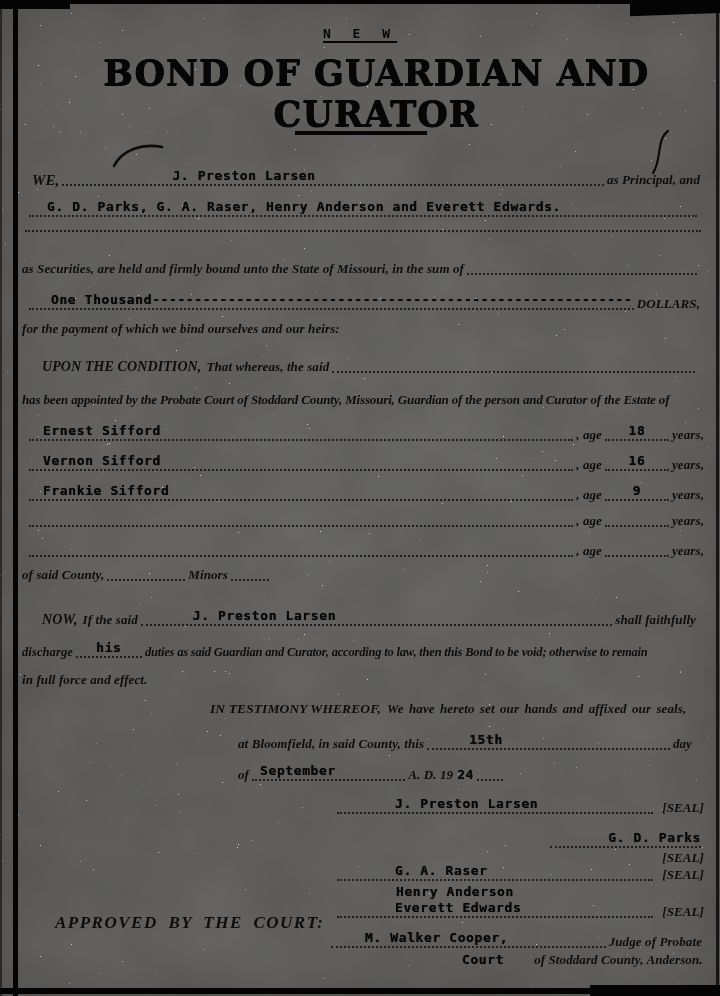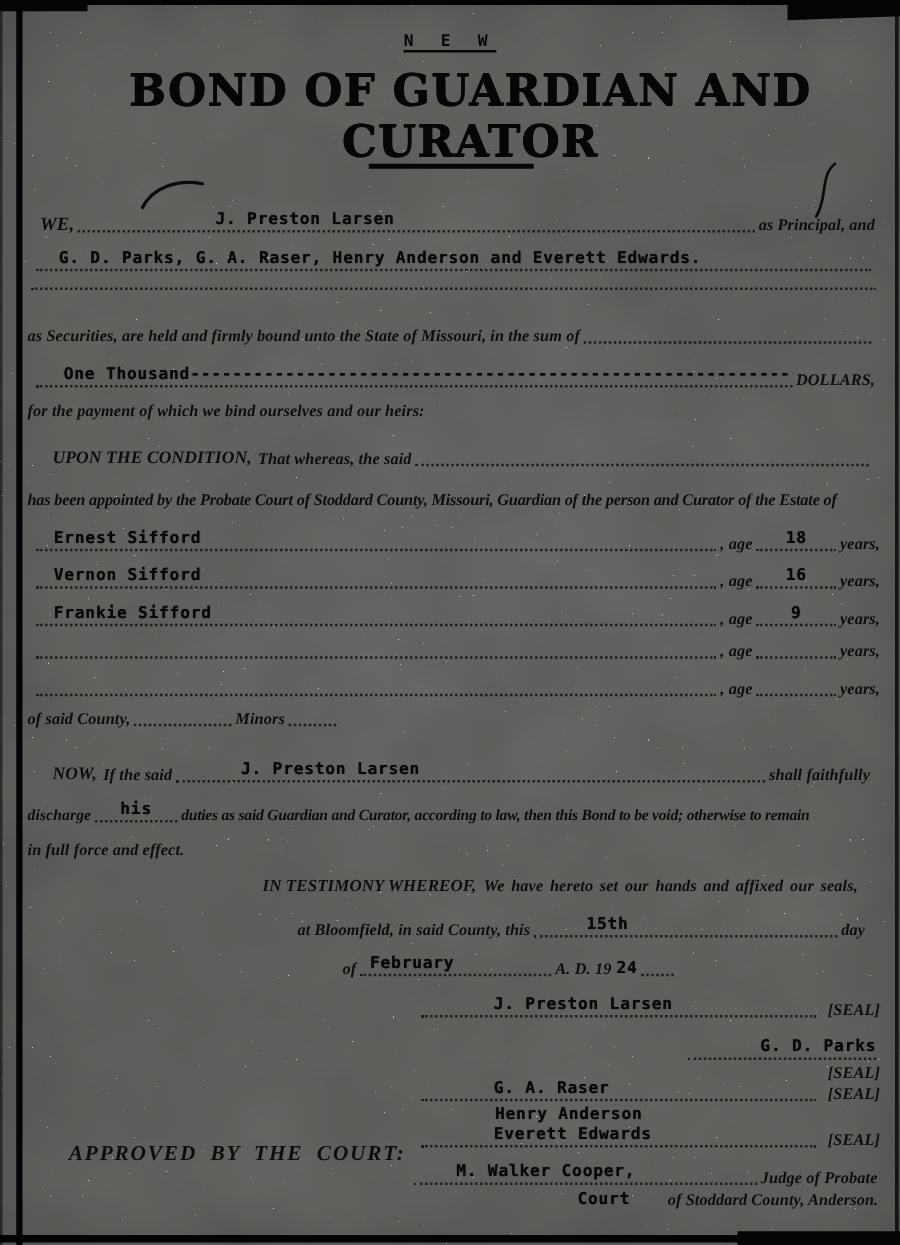--- a/index.html
+++ b/index.html
@@ -200,24 +200,24 @@
   </div>
 
   <div class="row" style="top:732px;left:238px;right:28px;">
     <span class="printed">at Bloomfield, in said County, this</span>
     <span class="linefill">
       <span class="typed" style="margin-left:42px;">15th</span>
     </span>
     <span class="printed">day</span>
   </div>
 
-  <div class="row" style="top:763px;left:238px;width:268px;margin-left:36px;">
+  <div class="row" style="top:763px;left:238px;width:268px;">
     <span class="printed">of</span>
     <span class="linefill">
-      <span class="typed" style="margin-left:8px;">February</span>
+      <span class="typed" style="margin-left:8px;">September</span>
     </span>
     <span class="printed">A. D. 19</span>
     <span class="typed" style="margin-left:4px;">24</span>
     <span class="linefill fixed" style="width:26px;"></span>
   </div>
 
   <div class="row" style="top:796px;left:334px;right:16px;">
     <span class="linefill">
       <span class="typed" style="margin-left:58px;">J. Preston Larsen</span>
     </span>

